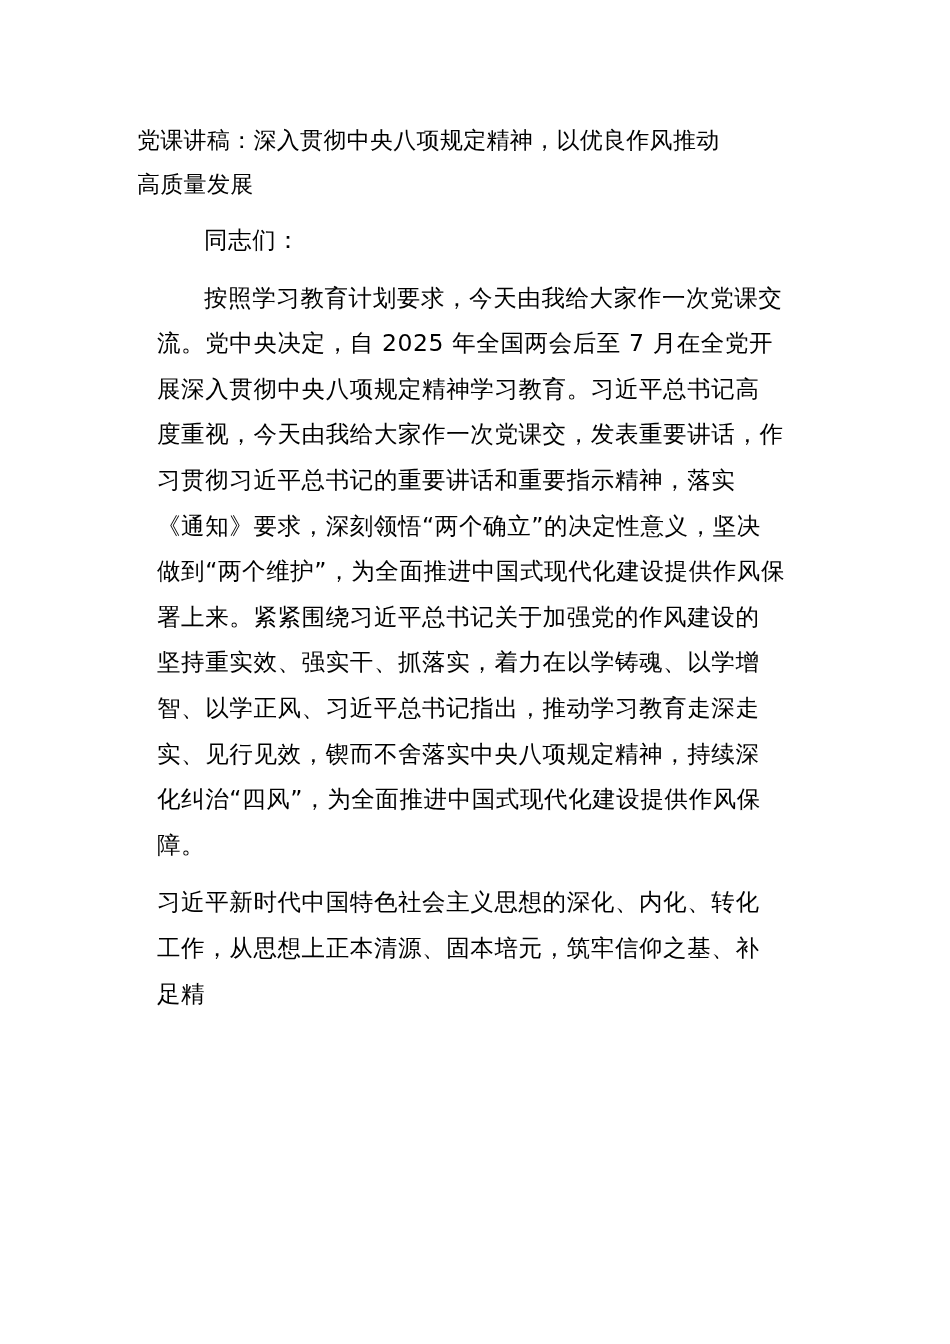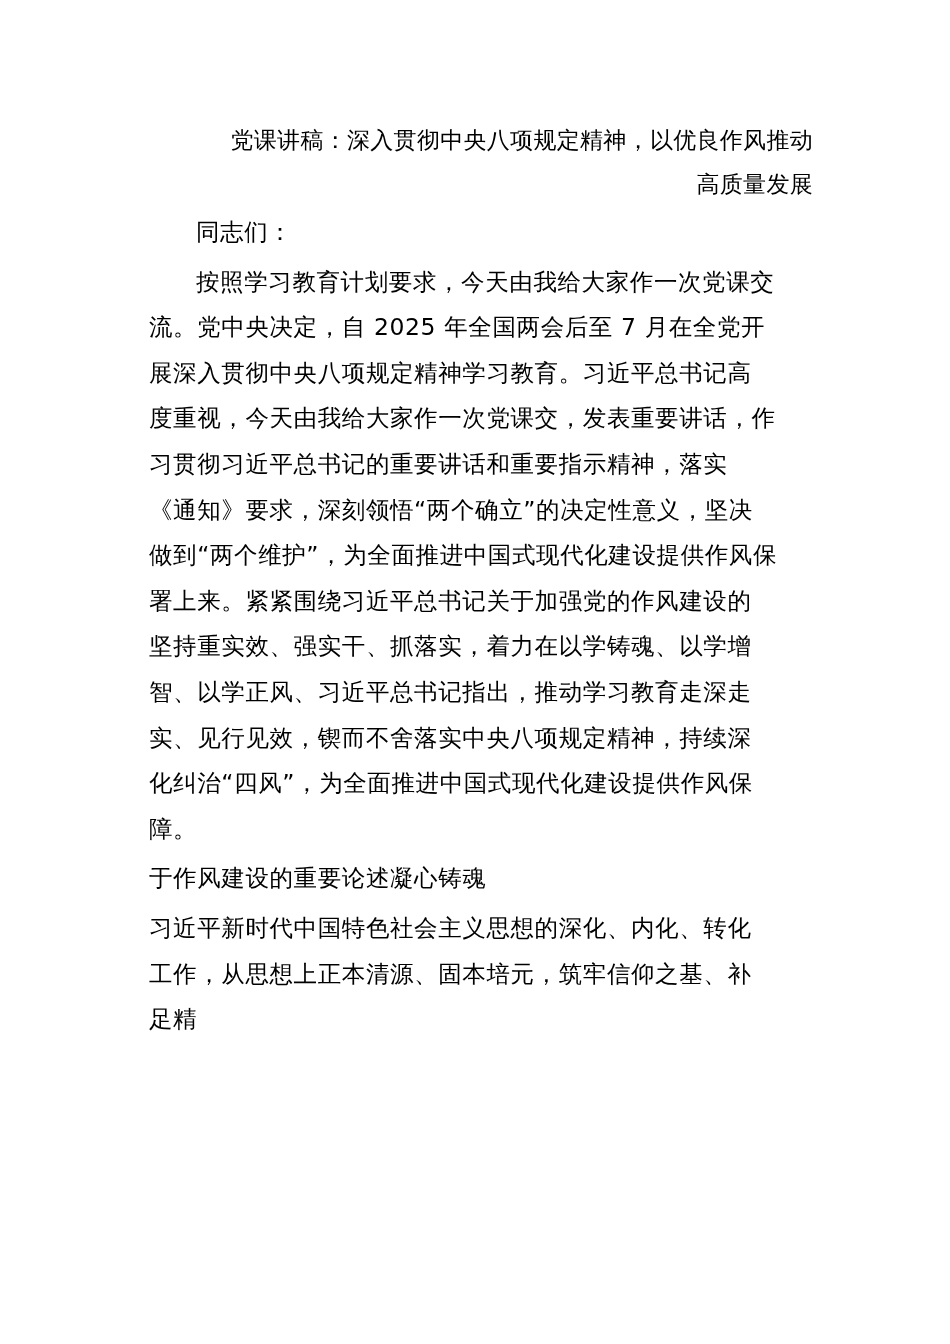--- a/index.html
+++ b/index.html
@@ -17,28 +17,28 @@
   }
   .page {
     position: absolute;
     left: 145px;
     top: 118px;
     width: 660px;
   }
   .title {
     font-size: 23px;
     line-height: 44px;
-    text-align: right;
+    text-align: left;
     margin: 0 -8px;
     letter-spacing: 0.3px;
   }
   .para {
     font-size: 23.5px;
     line-height: 45.6px;
-    margin: 4px;
+    margin: 12px;
     text-align: justify;
     letter-spacing: 0.6px;
     word-break: break-all;
   }
   .indent {
     text-indent: 47px;
   }
   .line {
     display: block;
     white-space: nowrap;
@@ -67,21 +67,20 @@
     <span class="line">做到“两个维护”，为全面推进中国式现代化建设提供作风保</span>
     <span class="line">署上来。紧紧围绕习近平总书记关于加强党的作风建设的</span>
     <span class="line">坚持重实效、强实干、抓落实，着力在以学铸魂、以学增</span>
     <span class="line">智、以学正风、习近平总书记指出，推动学习教育走深走</span>
     <span class="line">实、见行见效，锲而不舍落实中央八项规定精神，持续深</span>
     <span class="line">化纠治“四风”，为全面推进中国式现代化建设提供作风保</span>
     <span class="line">障。</span>
   </p>
 
   <p class="para">
-    <span class="line">于作风建设的重要论述凝心铸魂</span>
   </p>
 
   <p class="para">
     <span class="line">习近平新时代中国特色社会主义思想的深化、内化、转化</span>
     <span class="line">工作，从思想上正本清源、固本培元，筑牢信仰之基、补</span>
     <span class="line">足精</span>
   </p>
 </div>
 
 </body></html>

